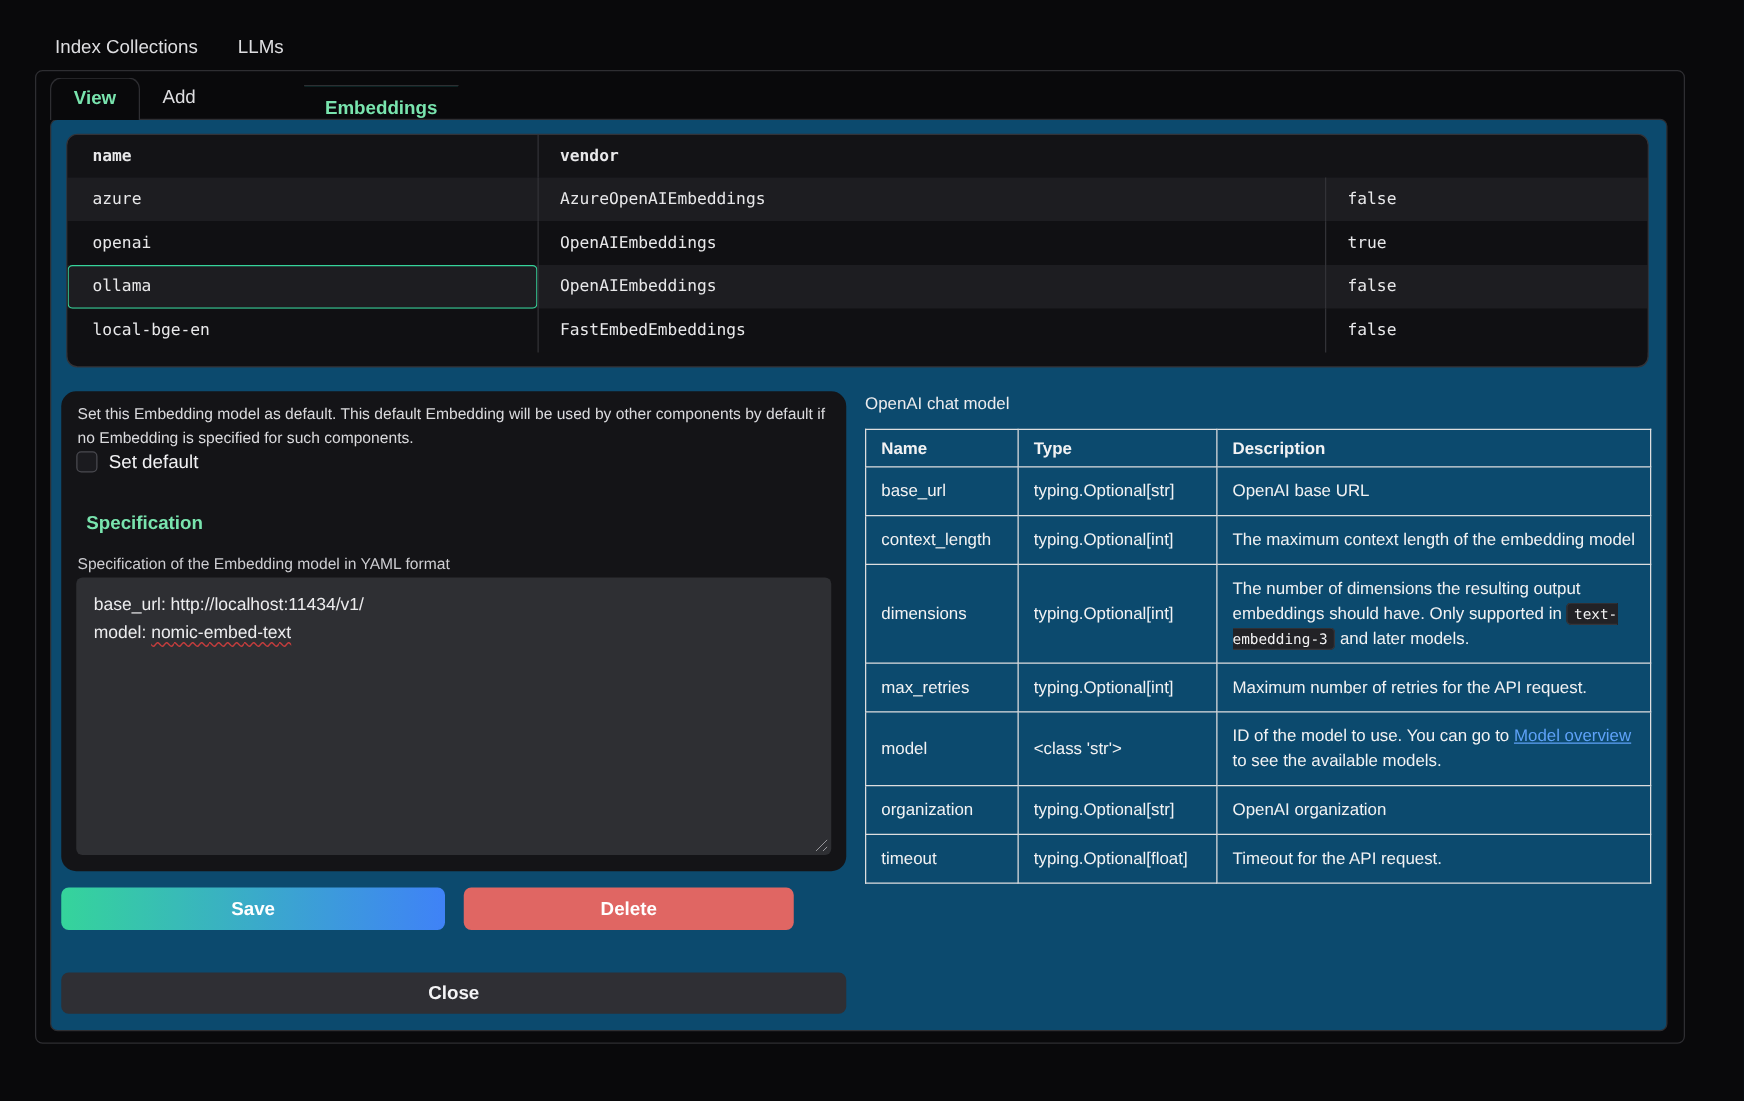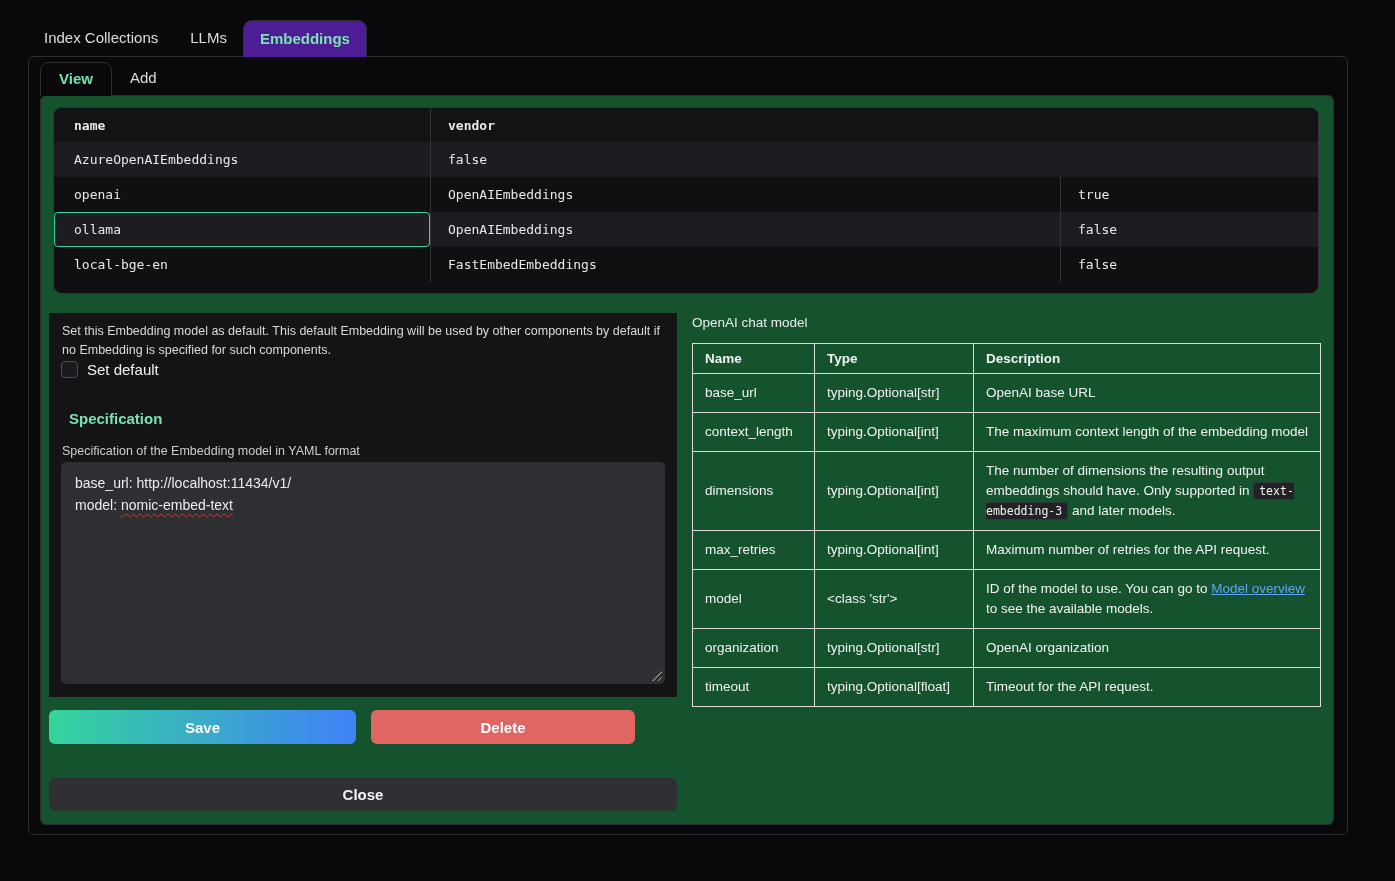--- a/index.html
+++ b/index.html
@@ -4,51 +4,51 @@
 <style>
   * { margin:0; padding:0; box-sizing:border-box; }
   html,body { width:1395px; height:881px; background:#09090b; overflow:hidden;
     font-family:"Liberation Sans", sans-serif; color:#e8e8ea; }
   .abs { position:absolute; }
 
   
   #top-tabbar { left:28px; top:20px; display:flex; align-items:stretch; height:37px; z-index:3; }
   .tab { padding:0 16px; line-height:35px; font-size:15px; color:#dedee1; cursor:pointer; white-space:nowrap; }
   .tab.active { border:1px solid #2e2e32; border-bottom:none; border-radius:9px 9px 0 0;
-    background:#4c1d95; color:var(--accent); font-weight:bold; }
+    background:#0f766e; color:var(--accent); font-weight:bold;margin-top:48px; }
 
   
   #outer-panel { left:28px; top:56px; width:1320px; height:779px;
     border:1px solid #2e2e32; border-radius:6px; z-index:1; }
 
   
   #sub-tabbar { left:40px; top:62px; display:flex; height:34px; z-index:3; }
   .subtab { padding:0 18px; line-height:32px; font-size:15px; color:#dedee1; cursor:pointer; }
   .subtab.active { border:1px solid #2e2e32; border-bottom:none; border-radius:9px 9px 0 0;
     background:#09090b; color:var(--accent); font-weight:bold; }
 
   #inner-panel { left:40px; top:95px; width:1294px; height:730px;
-    border:1px solid #2e2e32; border-radius:6px; z-index:2; background:#14532d; }
+    border:1px solid #2e2e32; border-radius:6px; z-index:2; background:#0c4a6e; }
 
   
   #emb-table { left:12px; top:11px; width:1266px; height:187px;
     border:1px solid #333338; border-radius:9px; overflow:hidden; background:#101013;
     font-family:"DejaVu Sans Mono", monospace; font-size:13px; }
   .emb-row { display:grid; grid-template-columns:376px 630px 260px; height:35px; }
   .emb-row.header { height:34px; background:#131316; font-weight:bold; }
   .emb-row.odd  { background:#1d1d21; }
   .emb-row.even { background:#101013;text-align:right; }
   .emb-cell { display:flex; align-items:center; padding-left:17px; position:relative;
     border-left:1px solid #323237; overflow:hidden; white-space:nowrap; }
   .emb-cell:first-child { border-left:none; padding-left:20px; }
   .emb-cell.selected::after { content:""; position:absolute; inset:0;
     border:1px solid var(--selected-border); border-radius:4px; pointer-events:none; }
 
   
-  #form-panel { left:8px; top:217px; width:628px; height:384px; background:#141417; border-radius:0; }
+  #form-panel { left:8px; top:217px; width:628px; height:384px; background:#141417; border-radius:12px; }
   #default-desc { position:absolute; left:13px; top:9px; width:600px;
     font-size:12.5px; line-height:19px; color:#dadadd; }
   #set-default-row { position:absolute; left:12px; top:48px; display:flex; align-items:flex-start; gap:9px; }
   #set-default-checkbox { width:17px; height:17px; border:1px solid #4a4a50; border-radius:4px;
     background:#1b1b1f; cursor:pointer; }
   #set-default-label { font-size:15px; color:#f2f2f4; }
   #spec-heading { position:absolute; left:20px; top:97px; font-size:15px; font-weight:bold; color:var(--accent); }
   #spec-subtitle { position:absolute; left:13px; top:131px; font-size:12.5px; color:#cdcdd1; }
   #spec-editor { position:absolute; left:12px; top:149px; width:604px; height:222px;
     background:#2e2f33; border-radius:5px; padding:10px 14px; font-size:14px; line-height:22px;
@@ -97,20 +97,21 @@
   </div>
 
 <div id="inner-panel" class="abs">
 
   <div id="emb-table" class="abs">
       <div class="emb-row header">
         <div class="emb-cell">name</div>
         <div class="emb-cell">vendor</div>
       </div>
       <div class="emb-row odd">
+        <div class="emb-cell">azure</div>
         <div class="emb-cell">AzureOpenAIEmbeddings</div>
         <div class="emb-cell">false</div>
       </div>
       <div class="emb-row even">
         <div class="emb-cell">openai</div>
         <div class="emb-cell">OpenAIEmbeddings</div>
         <div class="emb-cell">true</div>
       </div>
       <div class="emb-row odd">
         <div class="emb-cell selected">ollama</div>

